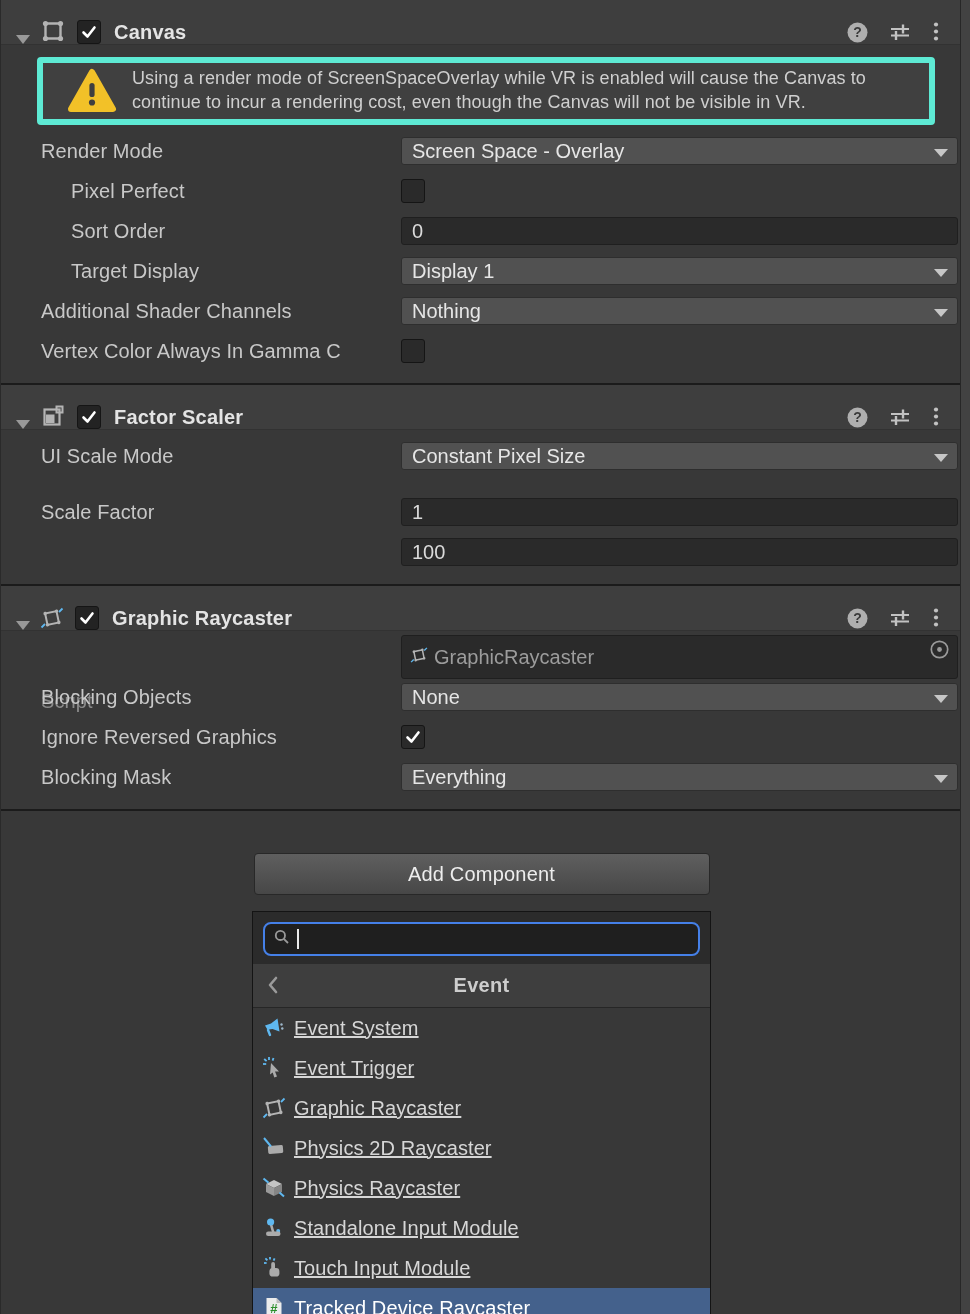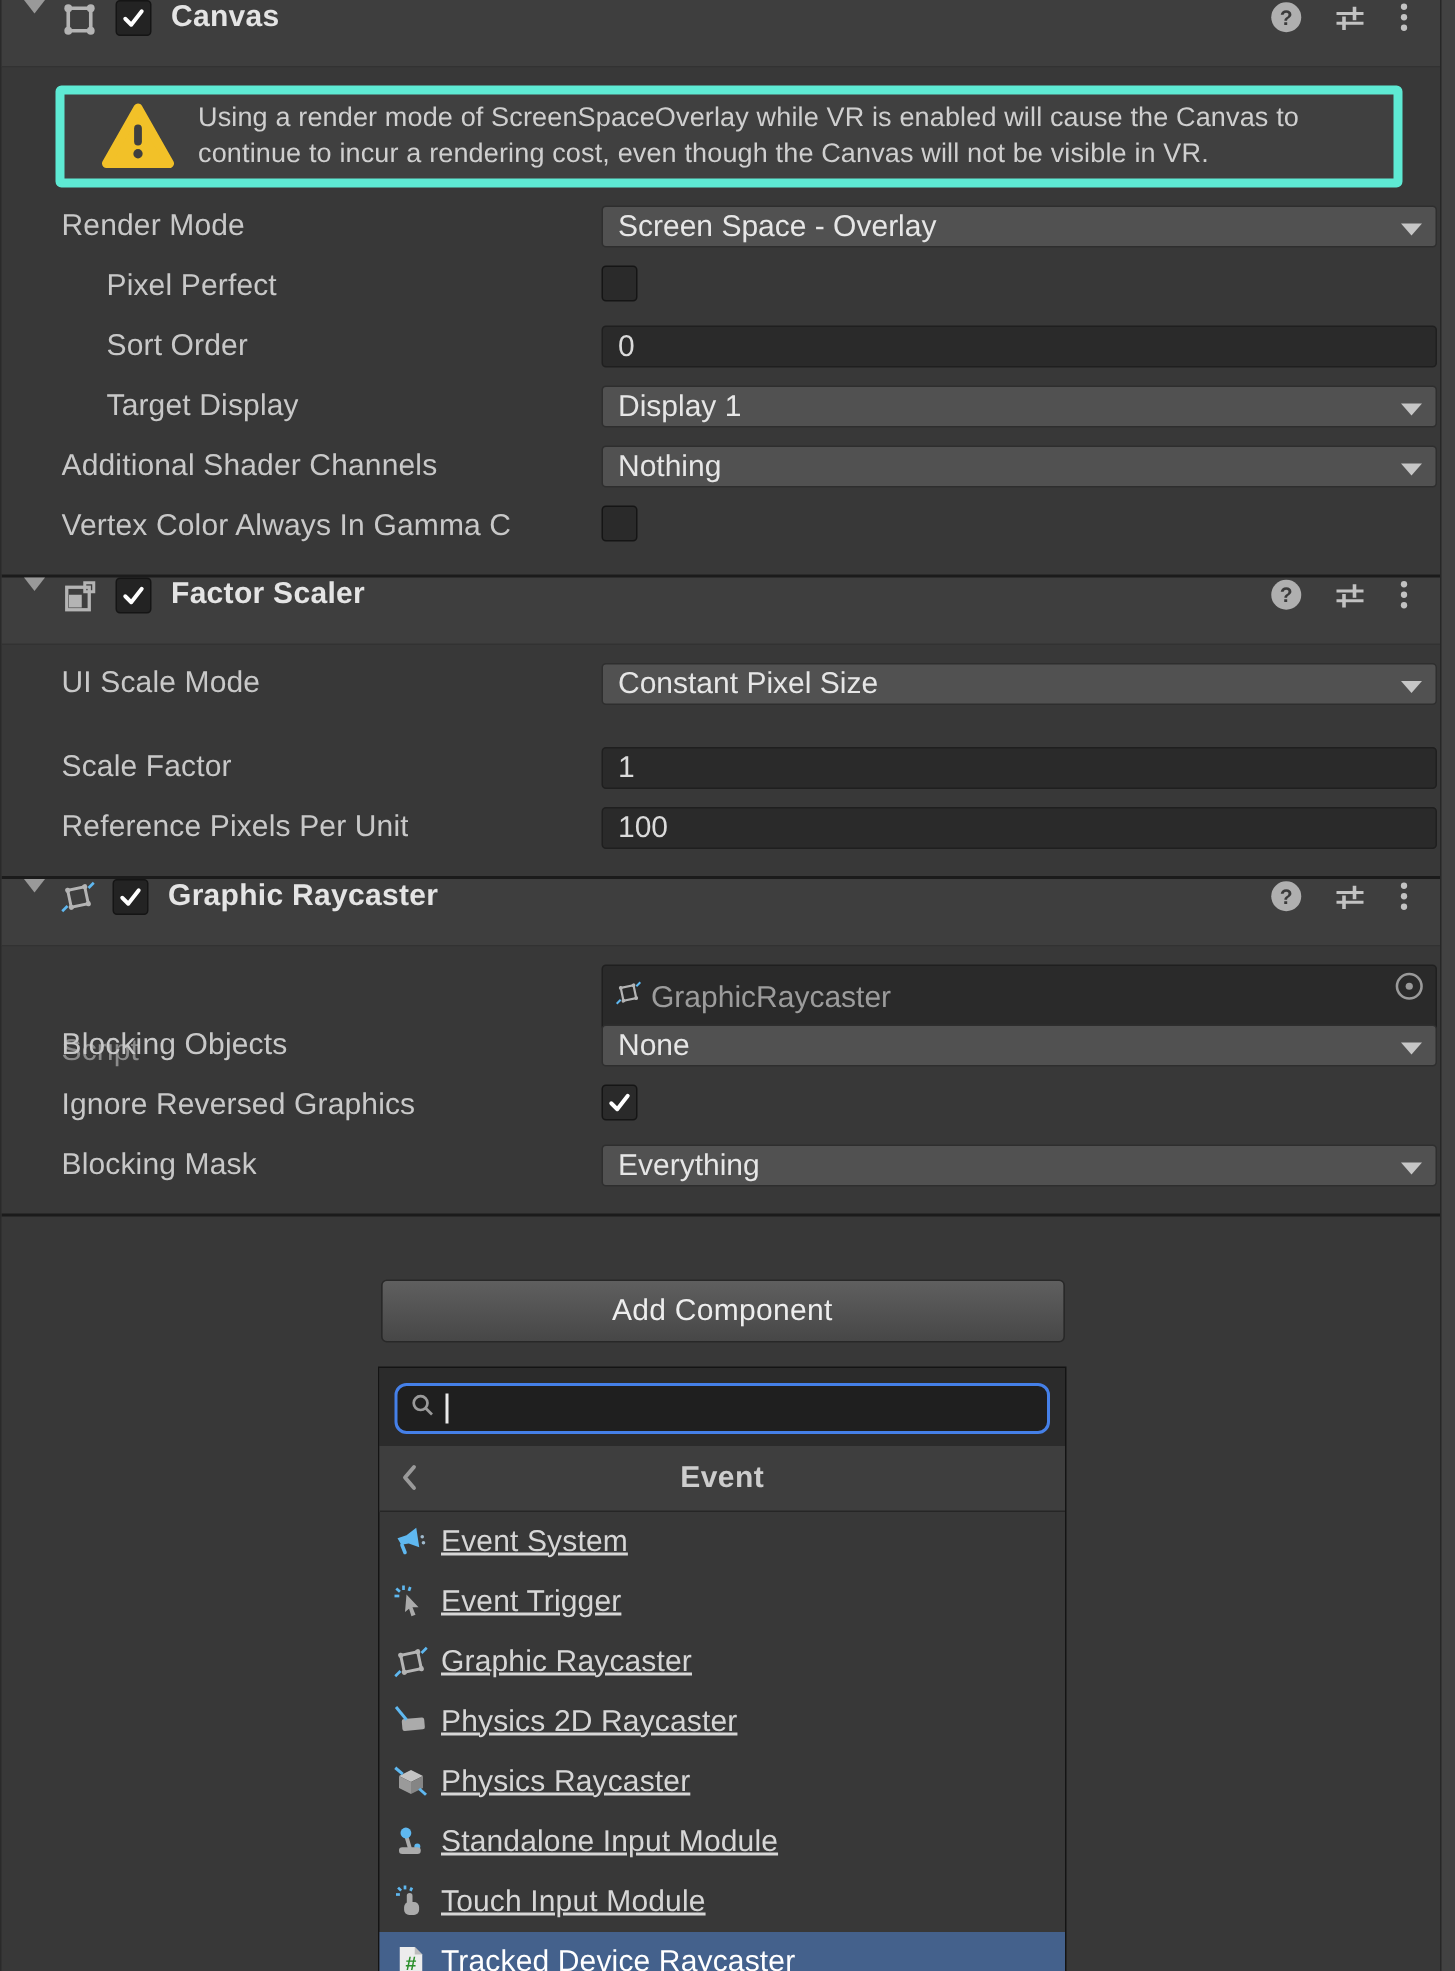--- a/index.html
+++ b/index.html
@@ -5,21 +5,21 @@
   html,body{margin:0;padding:0;background:#262626;}
   .inspector{
     position:relative;width:970px;height:1314px;background:#383838;
     overflow:hidden;font-family:"Liberation Sans",sans-serif;color:#C8C8C8;
     border-left:1px solid #2A2A2A;box-sizing:border-box;
   }
   .content{position:absolute;left:0;top:0;width:961px;}
   
   .section{width:100%;}
   .sec-header{
-    height:44px;background:#3E3E3E;display:flex;align-items:flex-start;
+    height:44px;background:#3E3E3E;display:flex;align-items:flex-end;
     border-bottom:1px solid #323232;
   }
   .section + .section .sec-header, .add-area{border-top:2px solid #1B1B1B;}
   .foldout{width:0;height:0;border-left:7px solid transparent;border-right:7px solid transparent;
     border-top:9px solid #999;margin-left:15px;flex:none;}
   .hicon{margin-left:10px;flex:none;display:flex;}
   .checkbox{
     width:24px;height:24px;background:#2A2A2A;border:1px solid #151515;border-radius:3px;
     box-sizing:border-box;display:flex;align-items:center;justify-content:center;flex:none;
   }
@@ -37,21 +37,21 @@
   
   .sec-body{padding-bottom:18px;}
   .prop-row{position:relative;height:28px;margin-top:12px;}
   .prop-row.gap-before{margin-top:28px;}
   .prop-label{
     position:absolute;left:40px;top:50%;transform:translateY(-50%);
     font-size:20px;color:#C8C8C8;white-space:nowrap;overflow:hidden;max-width:356px;letter-spacing:.1px;
   }
   .prop-label.ind{left:70px;}
   .prop-label.dim{color:#8B8B8B;margin-top:44px;}
-  .field-col{position:absolute;left:400px;right:4px;top:0;height:28px;display:flex;}
+  .field-col{position:absolute;left:400px;right:4px;top:0;height:28px;display:flex;align-items:center;}
   .enum{
     flex:1;height:28px;background:#515151;border:1px solid #2E2E2E;border-radius:3px;
     box-sizing:border-box;display:flex;align-items:center;padding:0 26px 0 10px;position:relative;
     font-size:20px;color:#E6E6E6;
   }
   .enum .arrow{position:absolute;right:9px;top:11px;width:0;height:0;
     border-left:7px solid transparent;border-right:7px solid transparent;border-top:8px solid #C6C6C6;}
   .textfield{
     flex:1;height:28px;background:#2A2A2A;border:1px solid #1F1F1F;border-radius:3px;
     box-sizing:border-box;display:flex;align-items:center;padding:0 10px;font-size:20px;color:#DADADA;
@@ -250,21 +250,20 @@
             </div>
             <div class="prop-row gap-before">
       <span class="prop-label">Scale Factor</span>
       <span class="field-col">
                 <span class="textfield">
         <span>1</span>
                 </span>
               </span>
             </div>
             <div class="prop-row">
-      <span class="prop-label">Reference Pixels Per Unit</span>
       <span class="field-col">
                 <span class="textfield">
         <span>100</span>
                 </span>
               </span>
             </div>
           </div>
         </div>
         <div class="section">
     <div class="sec-header">

